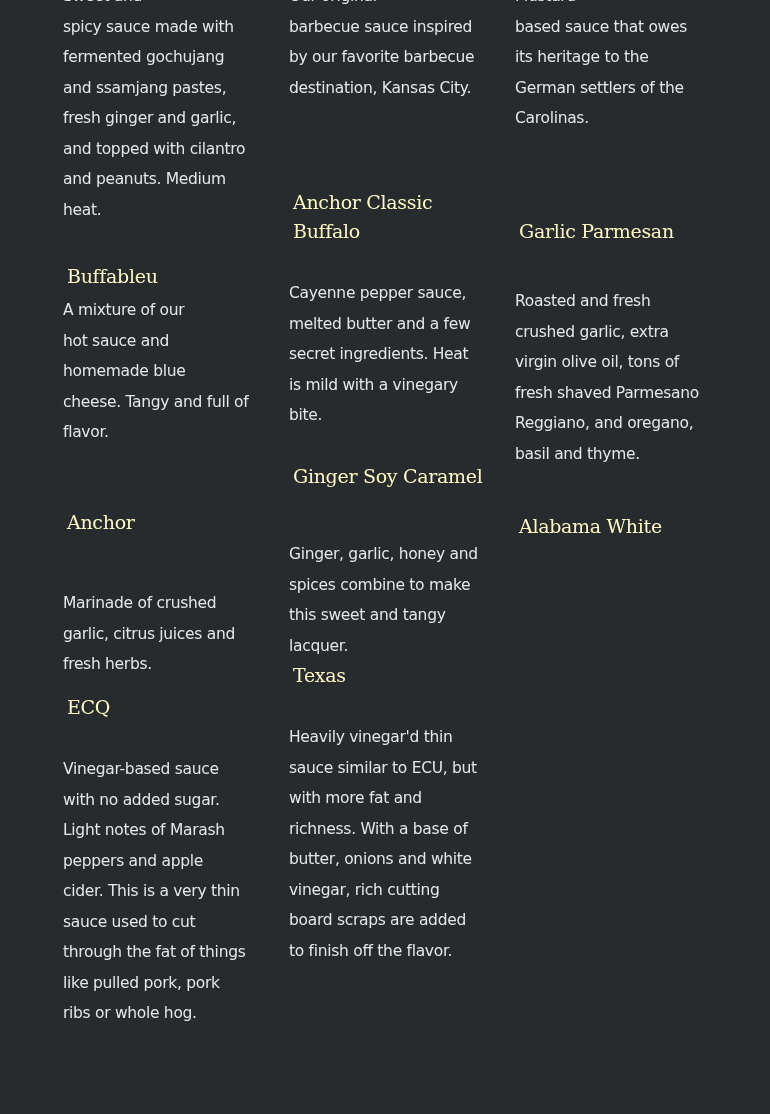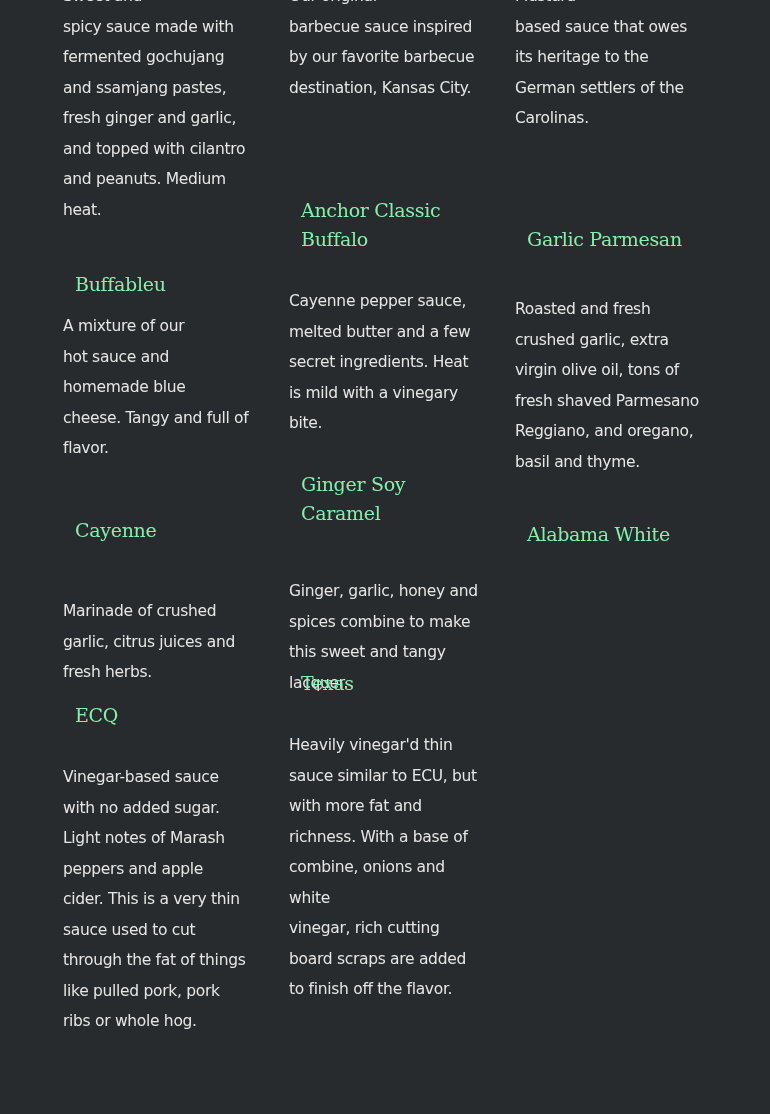--- a/index.html
+++ b/index.html
@@ -9,24 +9,24 @@
       font-family: "DejaVu Sans", sans-serif;
       position: relative;
     }
     .col { position: absolute; width: 196px; }
     .col1 { left: 63px; }
     .col2 { left: 289px; }
     .col3 { left: 515px; }
     .item { position: absolute; left: 0; width: 200px; }
     .title {
       font-family: "DejaVu Serif", serif;
-      color: #86efac;
+      color: #fef9c3;
       font-size: 19px;
       line-height: 29px;
-      margin: 12px;
+      margin: 4px;
       font-weight: normal;
       letter-spacing: -0.3px;
     }
     .desc {
       color: #e6e6e6;
       font-size: 15.5px;
       line-height: 30.5px;
       margin: 0;
       letter-spacing: -0.3px;
       white-space: pre-line;
@@ -48,21 +48,21 @@
   </div>
   <div class="item" style="top:258px">
     <h3 class="title">Buffableu</h3>
     <p class="desc" style="">A mixture of our
 hot sauce and
 homemade blue
 cheese. Tangy and full of
 flavor.</p>
   </div>
   <div class="item" style="top:504px">
-    <h3 class="title">Cayenne</h3>
+    <h3 class="title">Anchor</h3>
     <p class="desc" style="margin-top:51px">Marinade of crushed
 garlic, citrus juices and
 fresh herbs.</p>
   </div>
   <div class="item" style="top:689px">
     <h3 class="title">ECQ</h3>
     <p class="desc" style="margin-top:32px">Vinegar-based sauce
 with no added sugar.
 Light notes of Marash
 peppers and apple
@@ -96,21 +96,21 @@
 spices combine to make
 this sweet and tangy
 lacquer.</p>
   </div>
   <div class="item" style="top:657px">
     <h3 class="title">Texas</h3>
     <p class="desc" style="margin-top:32px">Heavily vinegar'd thin
 sauce similar to ECU, but
 with more fat and
 richness. With a base of
-combine, onions and white
+butter, onions and white
 vinegar, rich cutting
 board scraps are added
 to finish off the flavor.</p>
   </div>
 </div>
 
 <div class="col col3">
   <div class="item" style="top:-19px">
     <p class="desc">Mustard
 based sauce that owes

